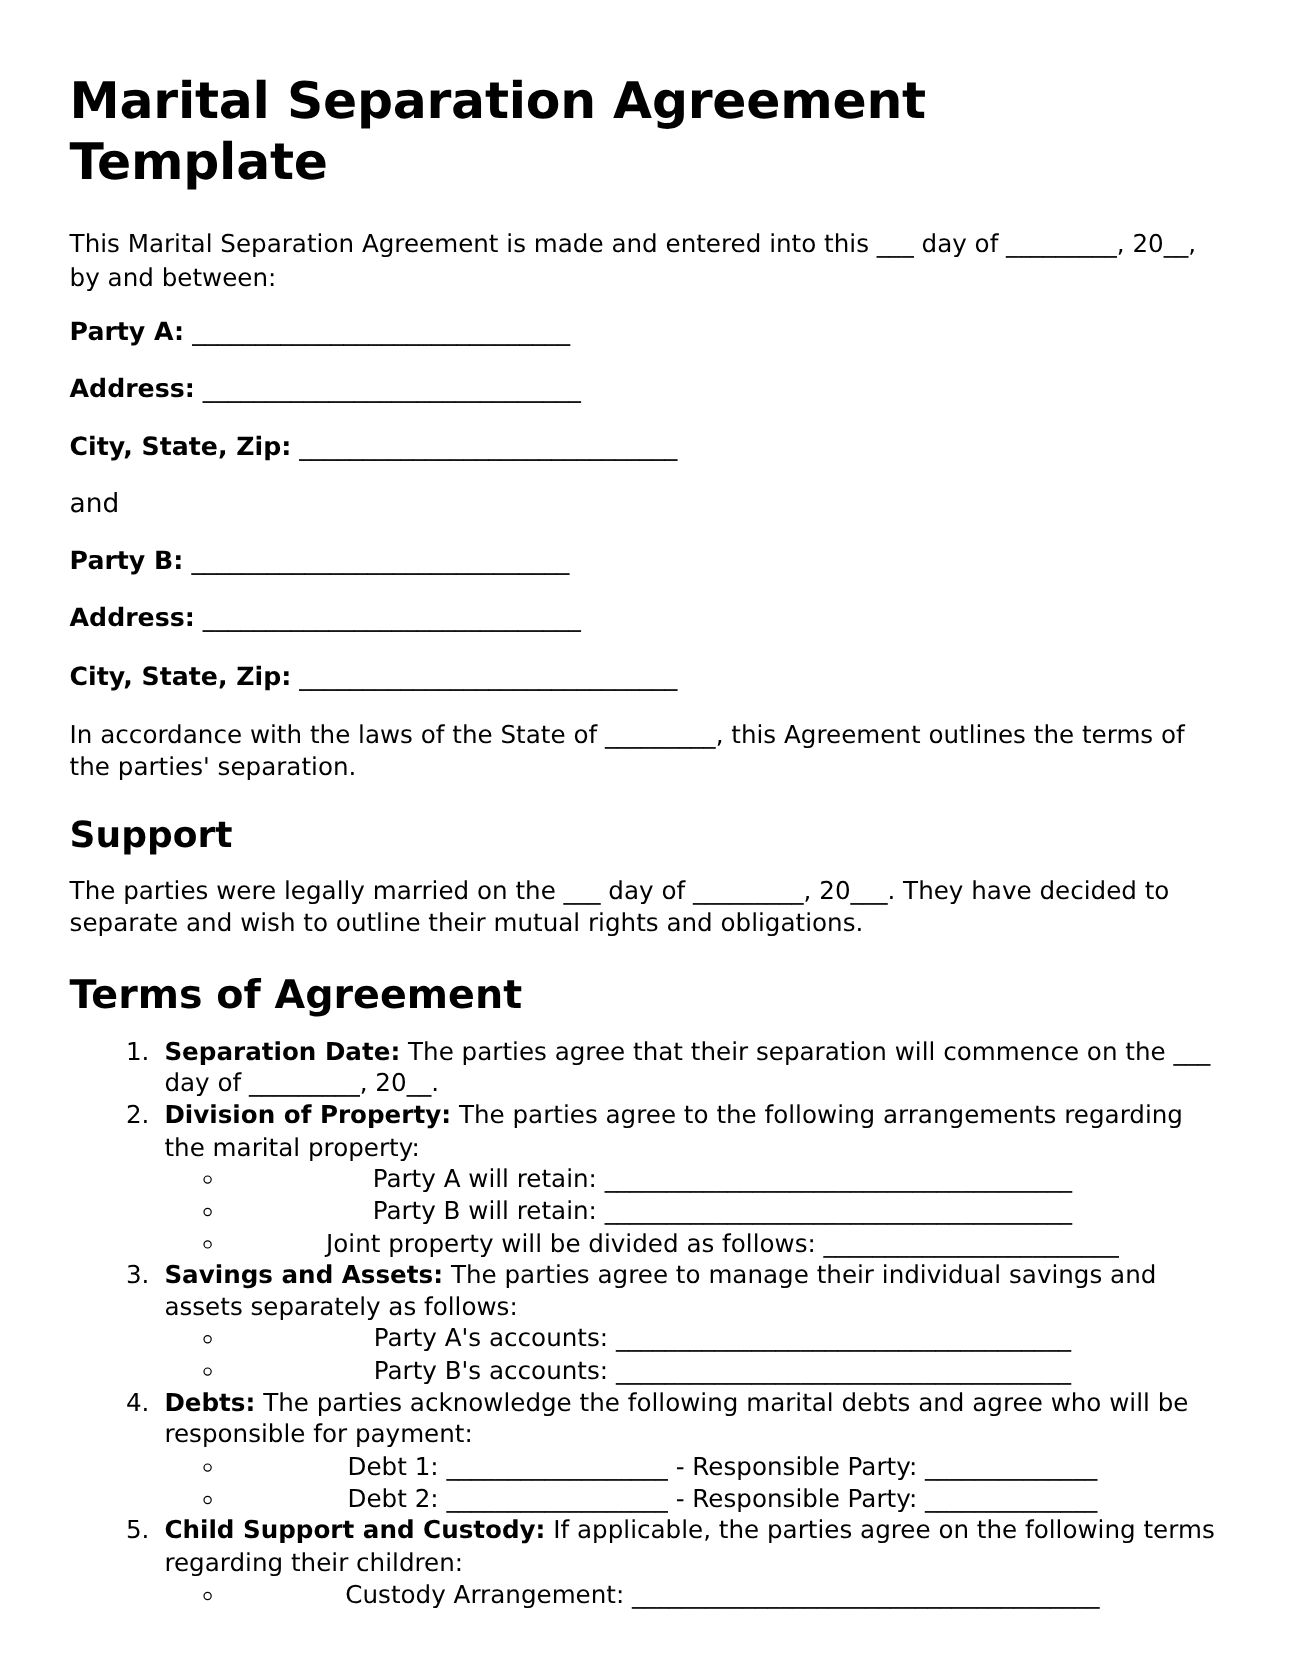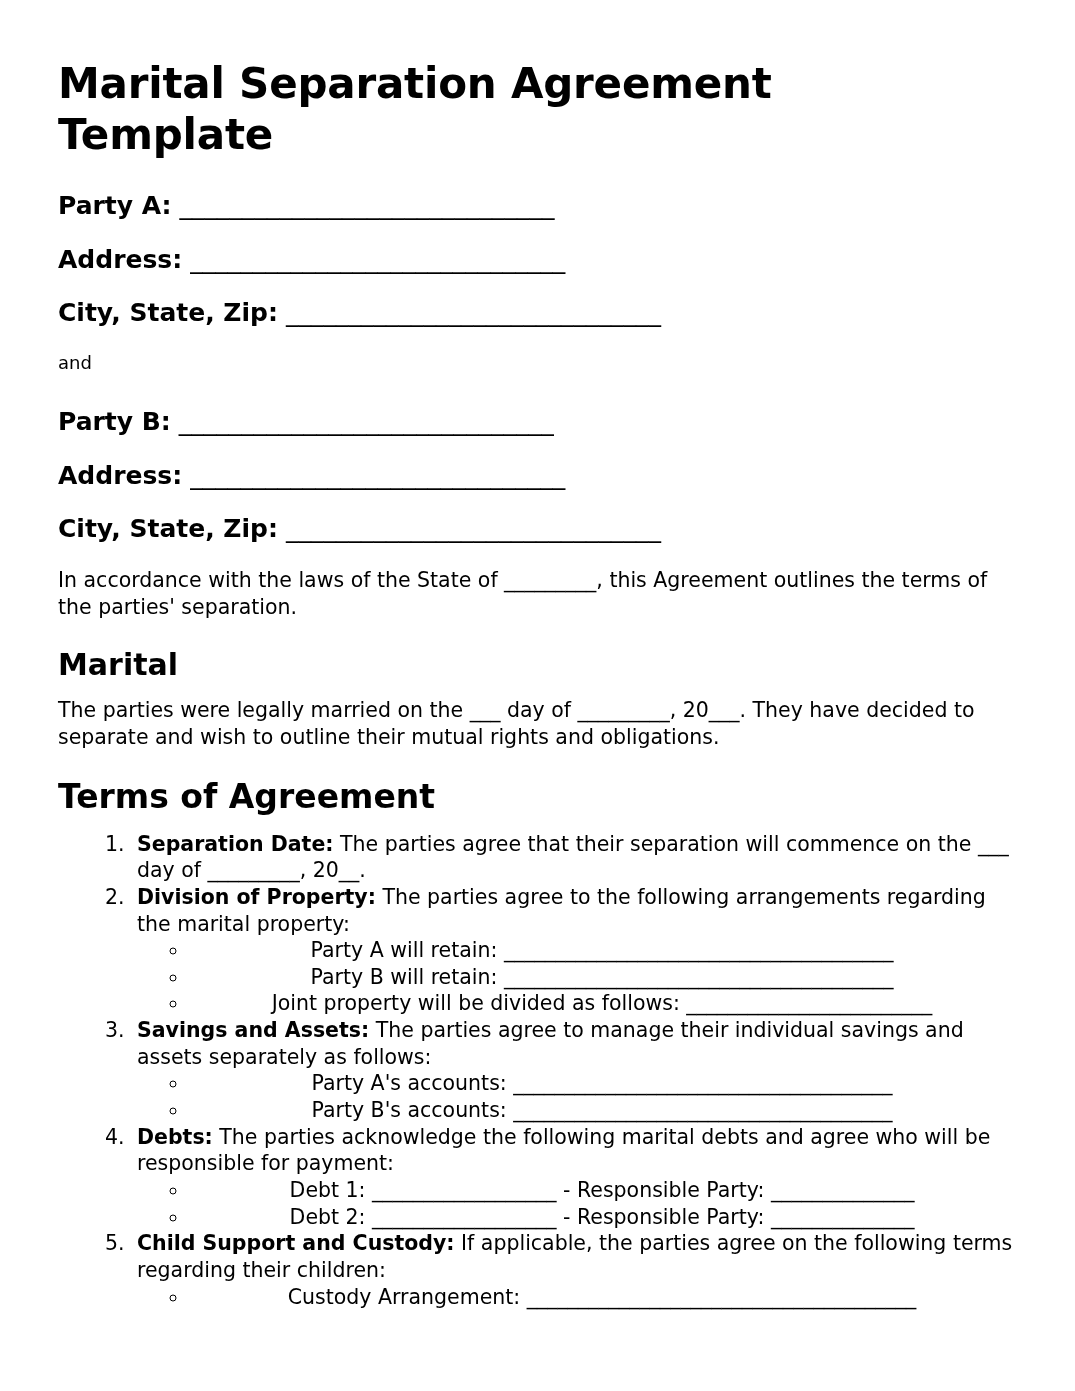--- a/index.html
+++ b/index.html
@@ -51,30 +51,30 @@
   
   p.body-text {
     font-size: 20.5px;
     line-height: 1.32;
     margin: 0 0 18px 0;
   }
   p.body-text.tight { margin-bottom: 16px; }
 
   
   .field-row {
-    font-size: 25px;
+    font-size: 21px;
     line-height: 1.3;
     margin: 0 0 21px 0;
     white-space: nowrap;
   }
   .field-label { font-weight: bold; }
   .and-row {
-    font-size: 18px;
+    font-size: 22px;
     line-height: 1.3;
-    margin: 0 0 32px 0;
+    margin: 0 0 18px 0;
   }
 
   
   .blank { white-space: pre; }
 
   
   ol.terms-list {
     margin: 0;
     padding-left: 58px;
     font-size: 20.5px;
@@ -112,20 +112,21 @@
   }
 </style>
 </head>
 <body>
 
 <div class="page">
   <div class="doc">
 
     <h1 class="doc-title">Marital Separation Agreement Template</h1>
 
+    <p class="body-text">This Marital Separation Agreement is made and entered into this ___ day of _________, 20__, by and between:</p>
 
     <div class="field-row">
       <span class="field-label">Party A:</span><span> </span><span class="blank">______________________________</span>
     </div>
     <div class="field-row">
       <span class="field-label">Address:</span><span> </span><span class="blank">______________________________</span>
     </div>
     <div class="field-row">
       <span class="field-label">City, State, Zip:</span><span> </span><span class="blank">______________________________</span>
     </div>
@@ -137,21 +138,21 @@
     </div>
     <div class="field-row">
       <span class="field-label">Address:</span><span> </span><span class="blank">______________________________</span>
     </div>
     <div class="field-row">
       <span class="field-label">City, State, Zip:</span><span> </span><span class="blank">______________________________</span>
     </div>
 
     <p class="body-text tight">In accordance with the laws of the State of _________, this Agreement outlines the terms of the parties' separation.</p>
 
-    <h2 class="section-heading recitals">Marital</h2>
+    <h2 class="section-heading recitals">Support</h2>
 
     <p class="body-text">The parties were legally married on the ___ day of _________, 20___. They have decided to separate and wish to outline their mutual rights and obligations.</p>
 
     <h2 class="section-heading terms">Terms of Agreement</h2>
 
     <ol class="terms-list">
         <li><span class="li-text"><span class="li-term">Separation Date:</span><span> The parties agree that their separation will commence on the ___ day of _________, 20__.</span></span></li>
         <li><span class="li-text"><span class="li-term">Division of Property:</span><span> The parties agree to the following arrangements regarding the marital property:</span></span><ul class="sub-list">
             <li>Party A will retain: ______________________________________</li>
             <li>Party B will retain: ______________________________________</li>

